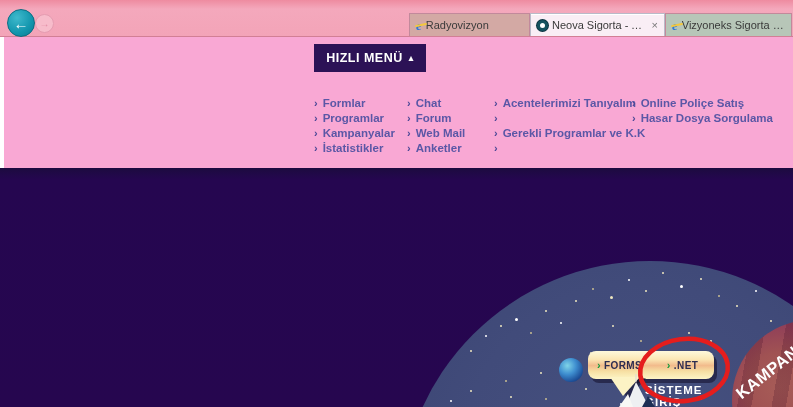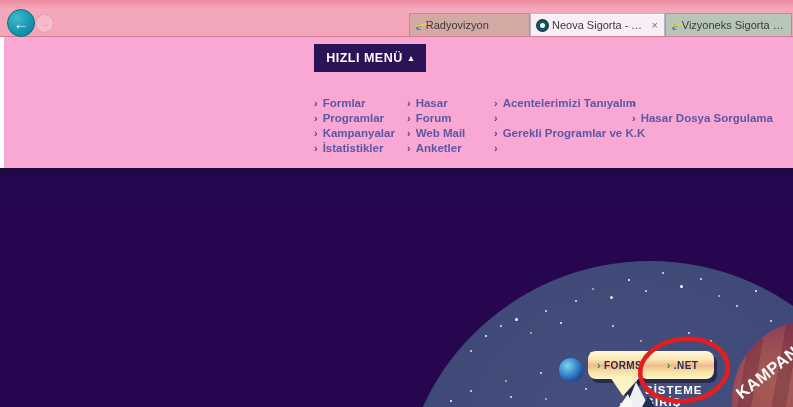--- a/index.html
+++ b/index.html
@@ -136,21 +136,21 @@
             <span>Kampanyalar</span>
           </div>
           <div class="mitem">
             <span class="marr">›</span>
             <span>İstatistikler</span>
           </div>
         </div>
         <div class="mcol">
           <div class="mitem">
             <span class="marr">›</span>
-            <span>Hasar</span>
+            <span>Chat</span>
           </div>
           <div class="mitem">
             <span class="marr">›</span>
             <span>Forum</span>
           </div>
           <div class="mitem">
             <span class="marr">›</span>
             <span>Web Mail</span>
           </div>
           <div class="mitem">
@@ -170,20 +170,21 @@
             <span class="marr">›</span>
             <span>Gerekli Programlar ve K.K</span>
           </div>
           <div class="mitem">
             <span class="marr">›</span>
           </div>
         </div>
         <div class="mcol">
           <div class="mitem">
             <span class="marr">›</span>
+            <span>Online Poliçe Satış</span>
           </div>
           <div class="mitem">
             <span class="marr">›</span>
             <span>Hasar Dosya Sorgulama</span>
           </div>
         </div>
       </div>
   </div>
 
   <div class="space">

